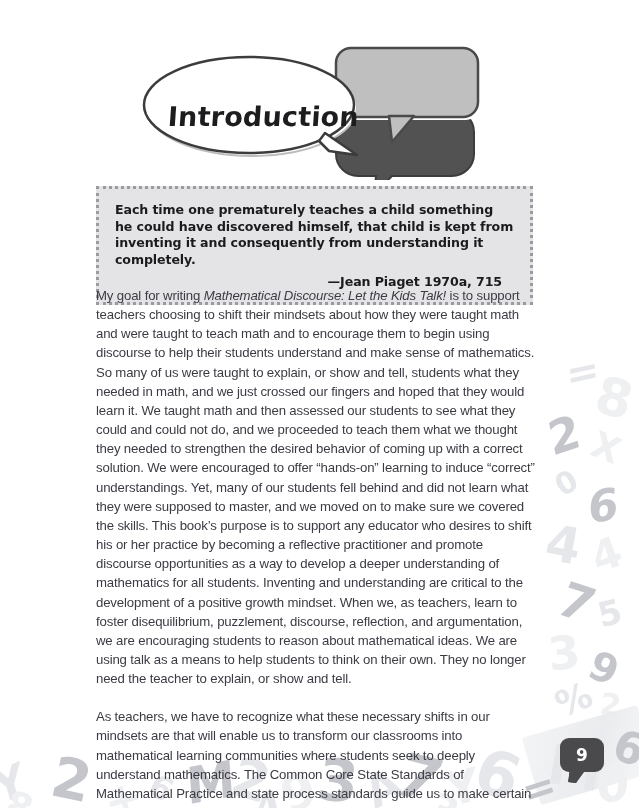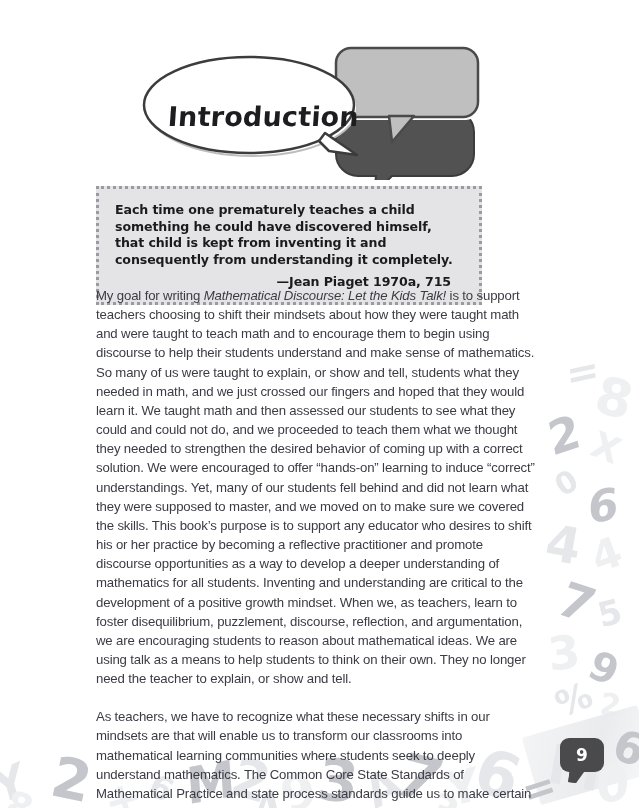--- a/index.html
+++ b/index.html
@@ -109,21 +109,21 @@
     color: #1d1d1f;
     transform: skewX(-4deg);
     white-space: nowrap;
   }
 
   
   .quote-box {
     position: absolute;
     left: 96px;
     top: 186px;
-    width: 386px;
+    width: 437px;
     box-sizing: border-box;
     background: #e4e4e6;
     border: 3px dotted #9a9aa0;
     padding: 13px 16px 11px 16px;
     z-index: 3;
   }
   .quote-text {
     font-family: "DejaVu Sans", sans-serif;
     font-weight: bold;
     font-size: 12.6px;

